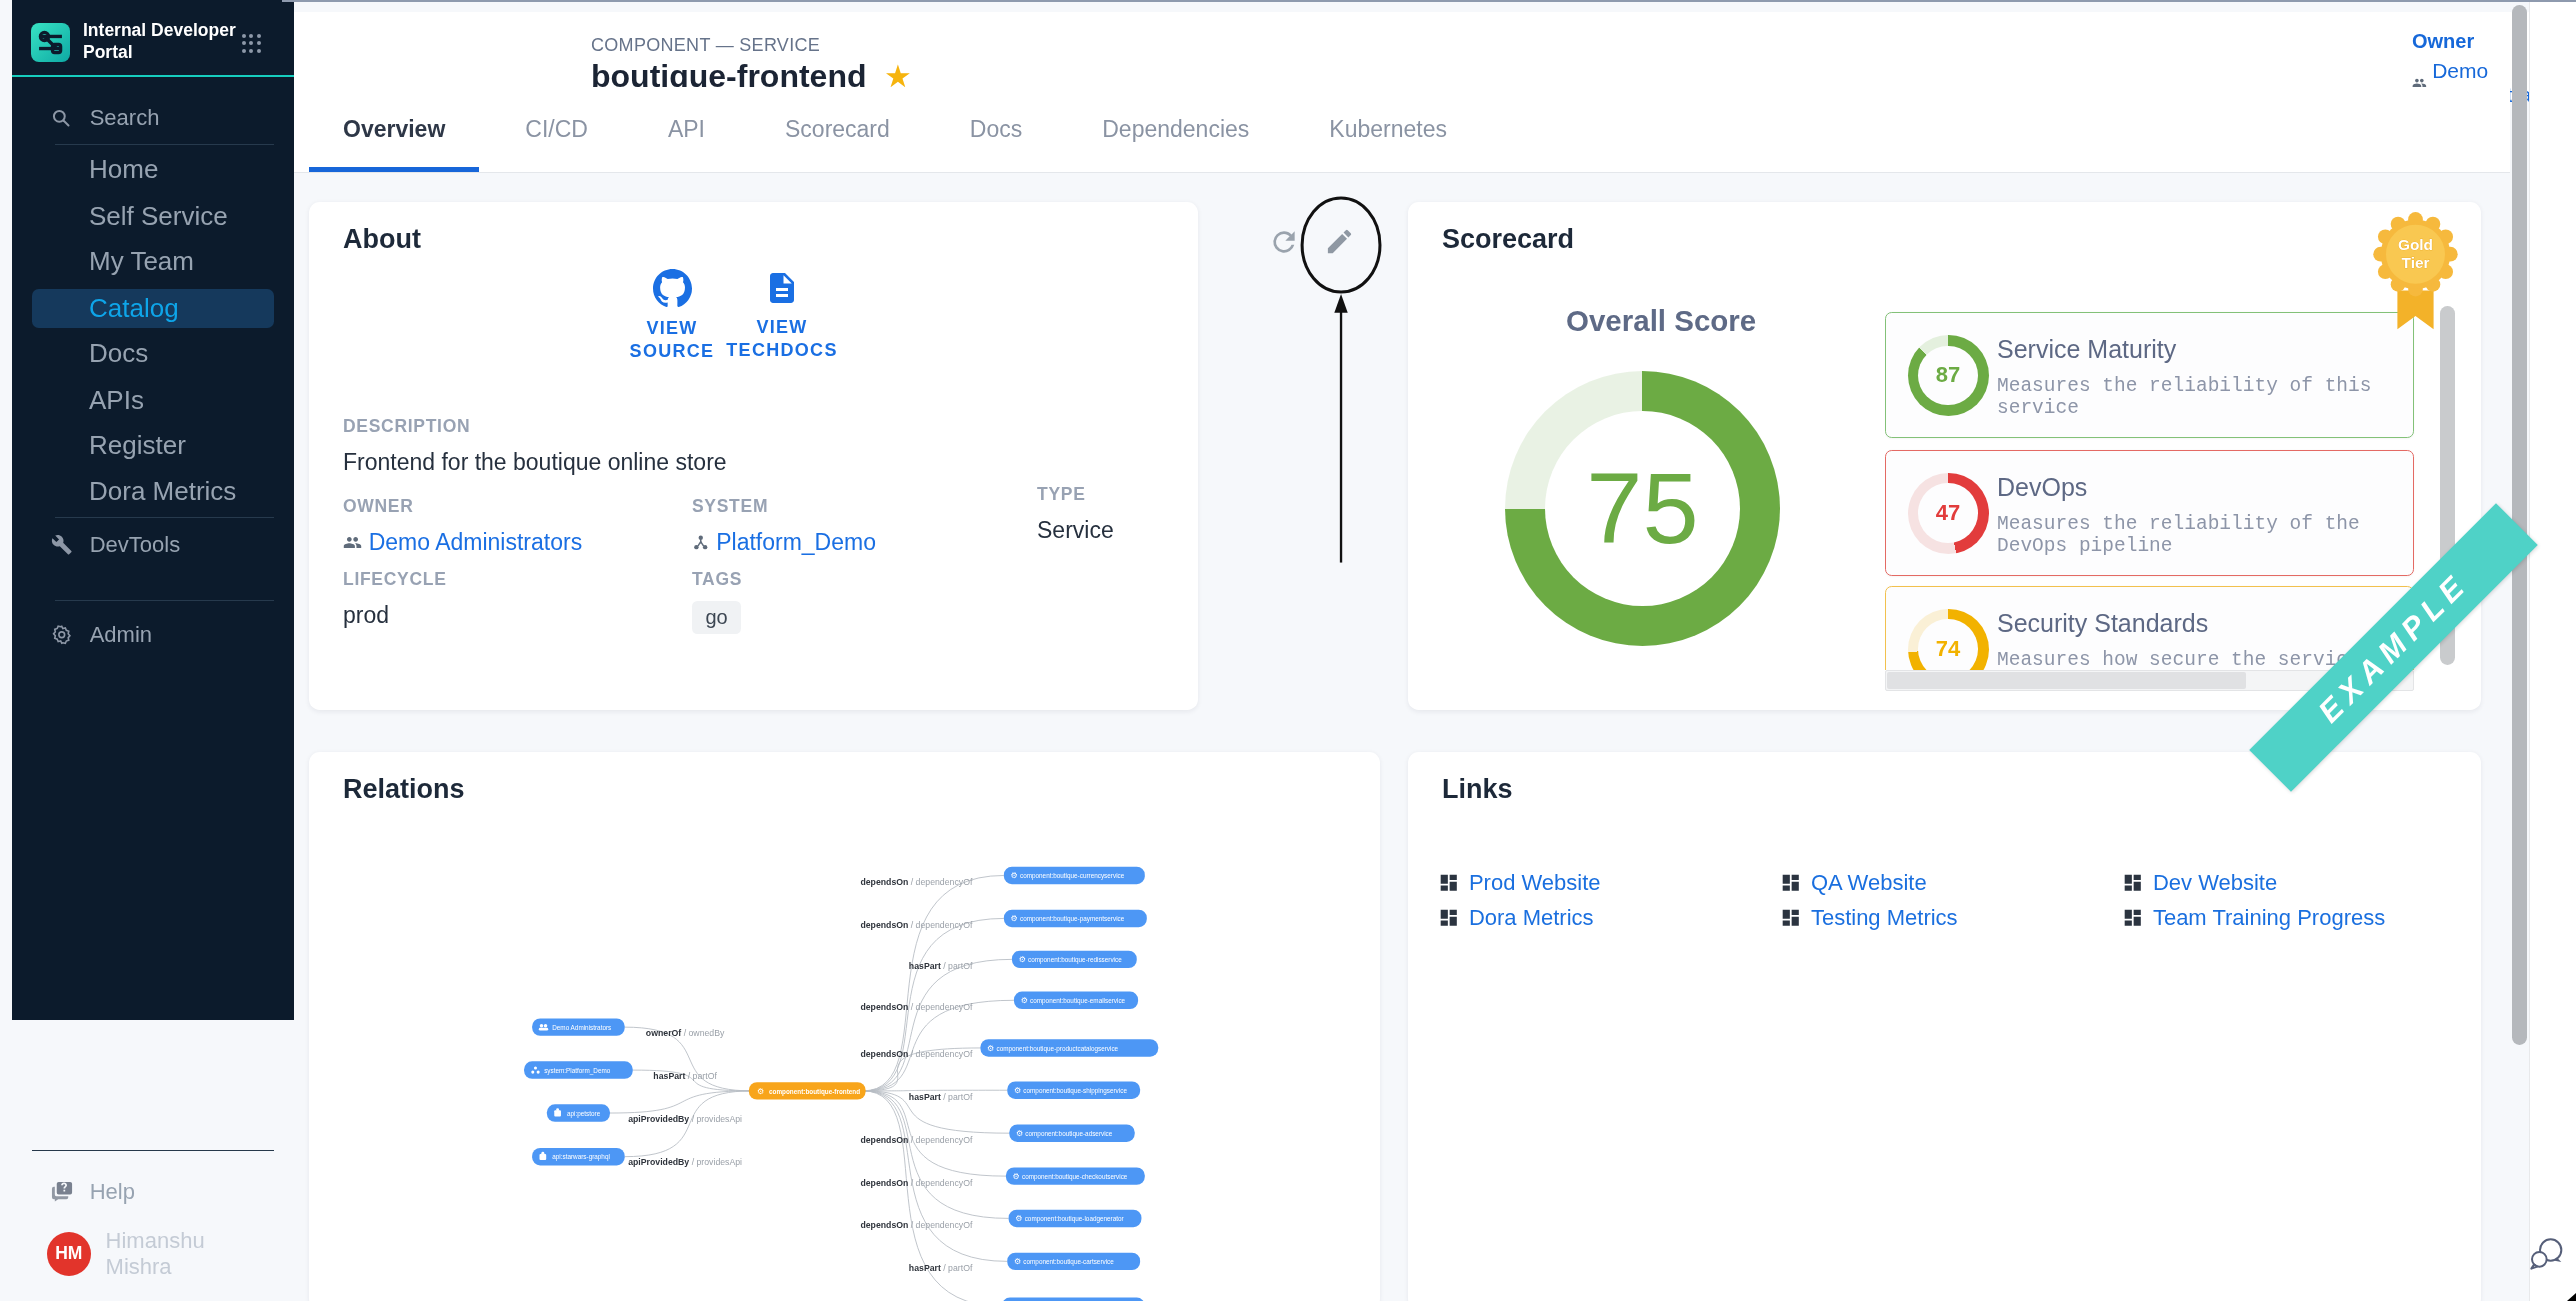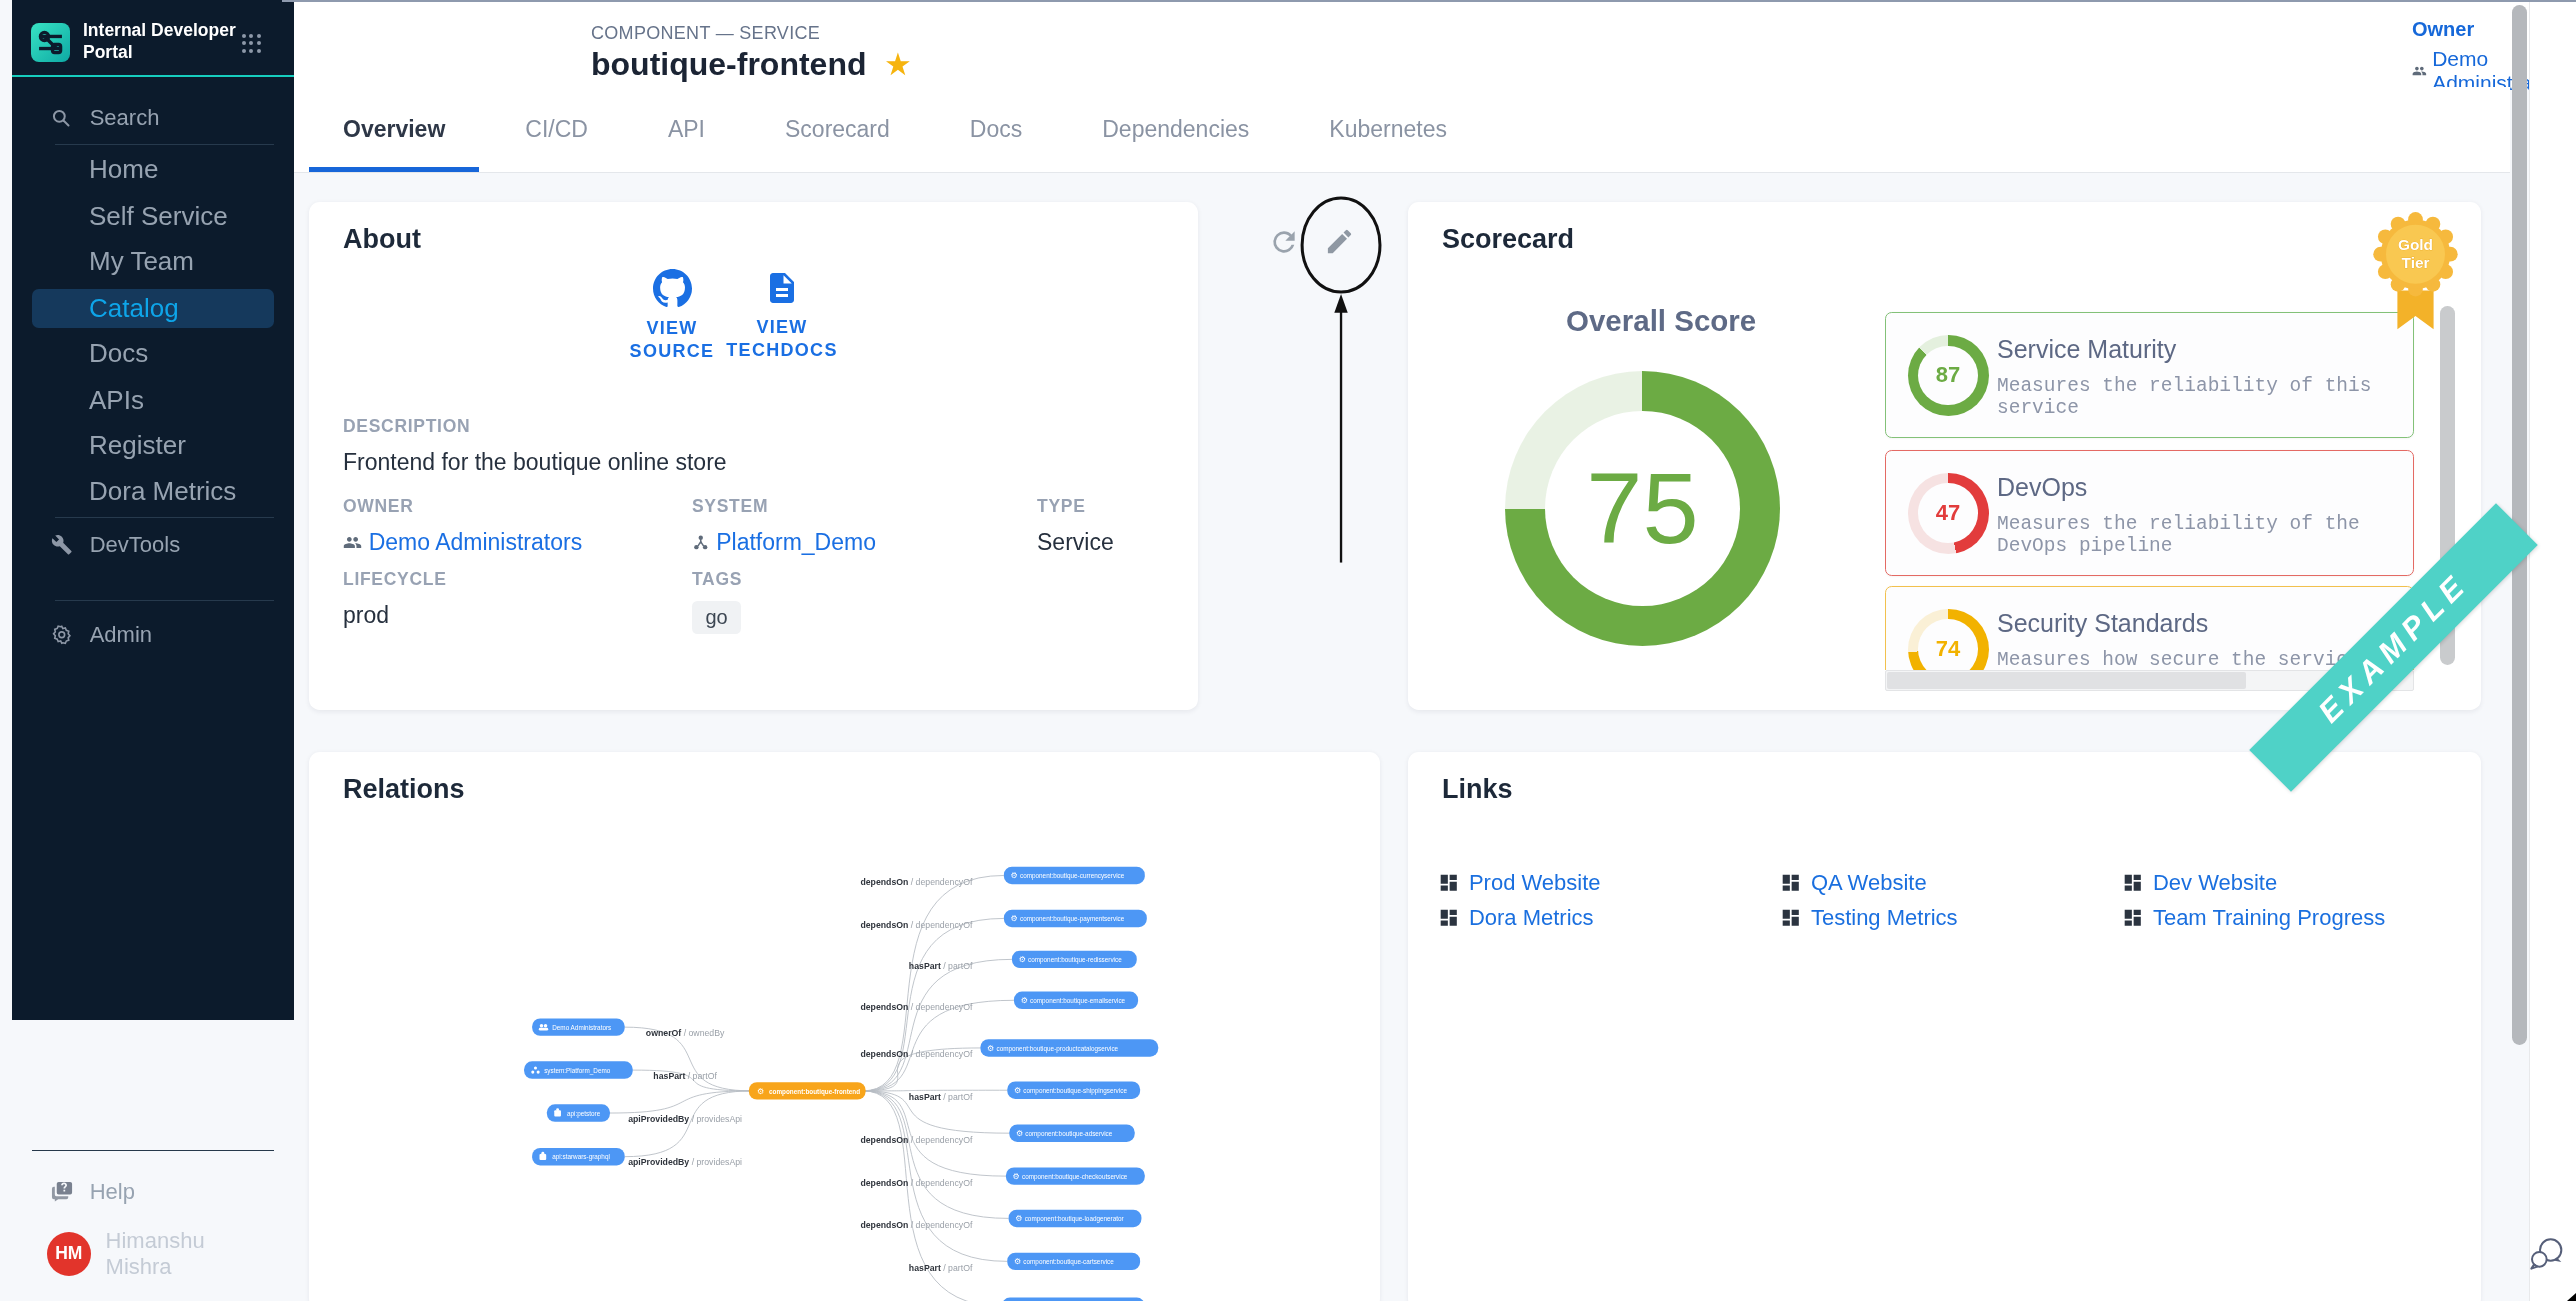--- a/index.html
+++ b/index.html
@@ -24,21 +24,21 @@
   .side-row .lbl{margin-left:0.7px;}
   .nav-item{position:absolute;left:20px;right:20px;height:39px;display:flex;align-items:center;
     color:#97a3b1;font-size:26px;border-radius:6.7px;cursor:pointer;}
   .nav-item .lbl{margin-left:57px;}
   .nav-item.sel{background:#15395c;color:#0ea5e9;}
   .side-div{position:absolute;left:43px;right:20px;height:0.7px;background:#273a4d;}
   .avatar{width:44px;height:44px;border-radius:50%;display:flex;align-items:center;justify-content:center;
     color:#fff;font-weight:bold;font-size:17.5px;}
   
   .topstrip{position:absolute;left:282px;top:0;right:0;height:2px;background:#8e9aae;z-index:40;}
-  .header{position:absolute;left:282px;top:0;right:0;height:87px;background:#ffffff;border-bottom:0.7px solid #e7eaee;}
+  .header{position:absolute;left:282px;top:12px;right:0;height:87px;background:#ffffff;border-bottom:0.7px solid #e7eaee;}
   .crumb{position:absolute;left:309px;top:23px;font-size:18px;letter-spacing:0.3px;color:#66738a;}
   .page-title{position:absolute;left:309px;top:46px;font-size:32px;font-weight:600;color:#1b2434;display:flex;align-items:center;}
   .fav-star{margin-left:17.5px;color:#f6b40e;font-size:31px;cursor:pointer;}
   .hdr-block{position:absolute;top:17.5px;}
   .hdr-label{font-size:20px;font-weight:bold;color:#1668d9;}
   .hdr-val{margin-top:6.7px;font-size:21px;color:#1668d9;display:flex;align-items:center;gap:5.4px;}
   
   .tabs{position:absolute;left:282px;top:87px;right:66px;height:85px;background:#ffffff;
     border-bottom:0.7px solid #e4e7eb;display:flex;align-items:stretch;padding-left:27px;}
   .tab{position:relative;display:flex;align-items:center;padding:0 34px;margin-right:12px;
@@ -274,21 +274,21 @@
           <circle cx="12" cy="5" r="3"></circle>
           <circle cx="6" cy="18" r="3"></circle>
           <circle cx="18" cy="18" r="3"></circle>
           <path d="M11 7h2v6h-2z"></path>
           <path d="M7.2 16l4-6 1.7 1-4 6z"></path>
           <path d="M15.1 17l-4-6 1.7-1 4 6z"></path>
         </svg>
       <span>Platform_Demo</span>
     </div>
   </div>
-  <div class="abs" style="left:728px;top:294px;">
+  <div class="abs" style="left:728px;top:282px;">
     <div class="flabel">TYPE</div>
     <div class="fval">Service</div>
   </div>
   <div class="abs" style="left:34px;top:367px;">
     <div class="flabel">LIFECYCLE</div>
     <div class="fval">prod</div>
   </div>
   <div class="abs" style="left:383px;top:367px;">
     <div class="flabel">TAGS</div>
     <div style="margin-top:10.7px;"><span class="chip">go</span></div>

